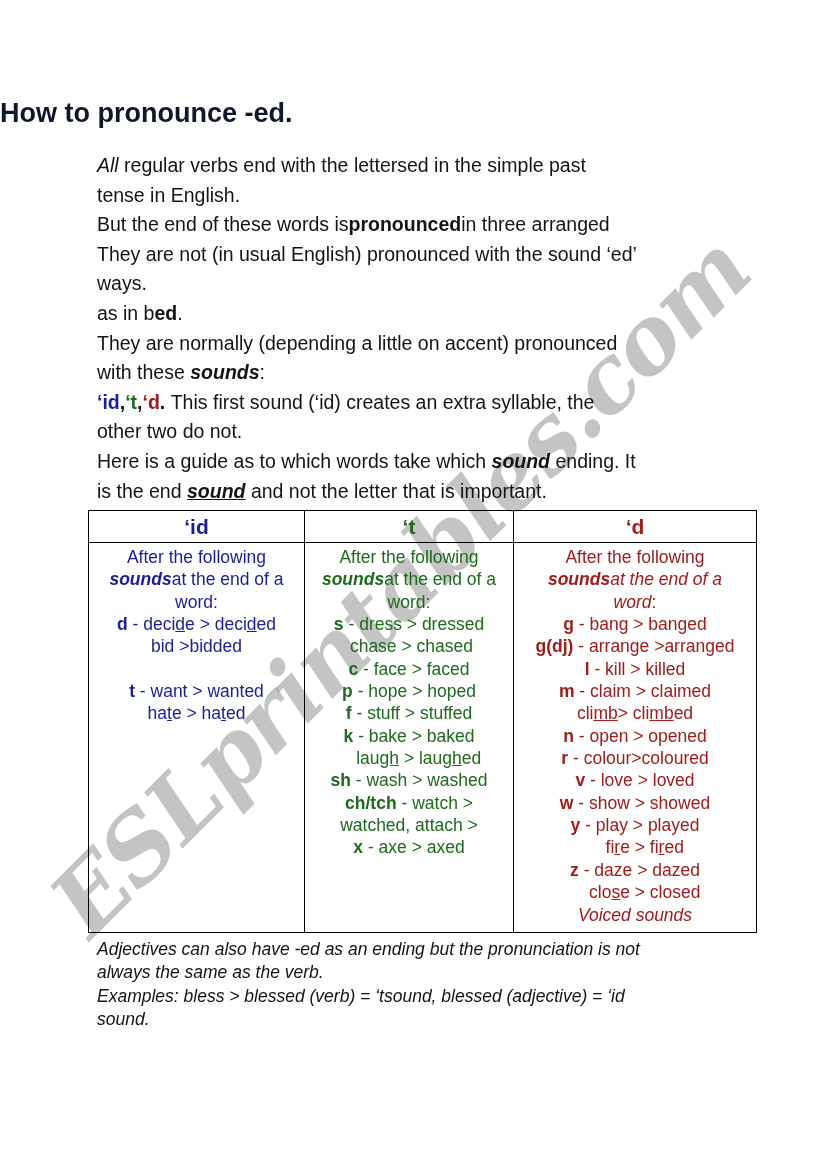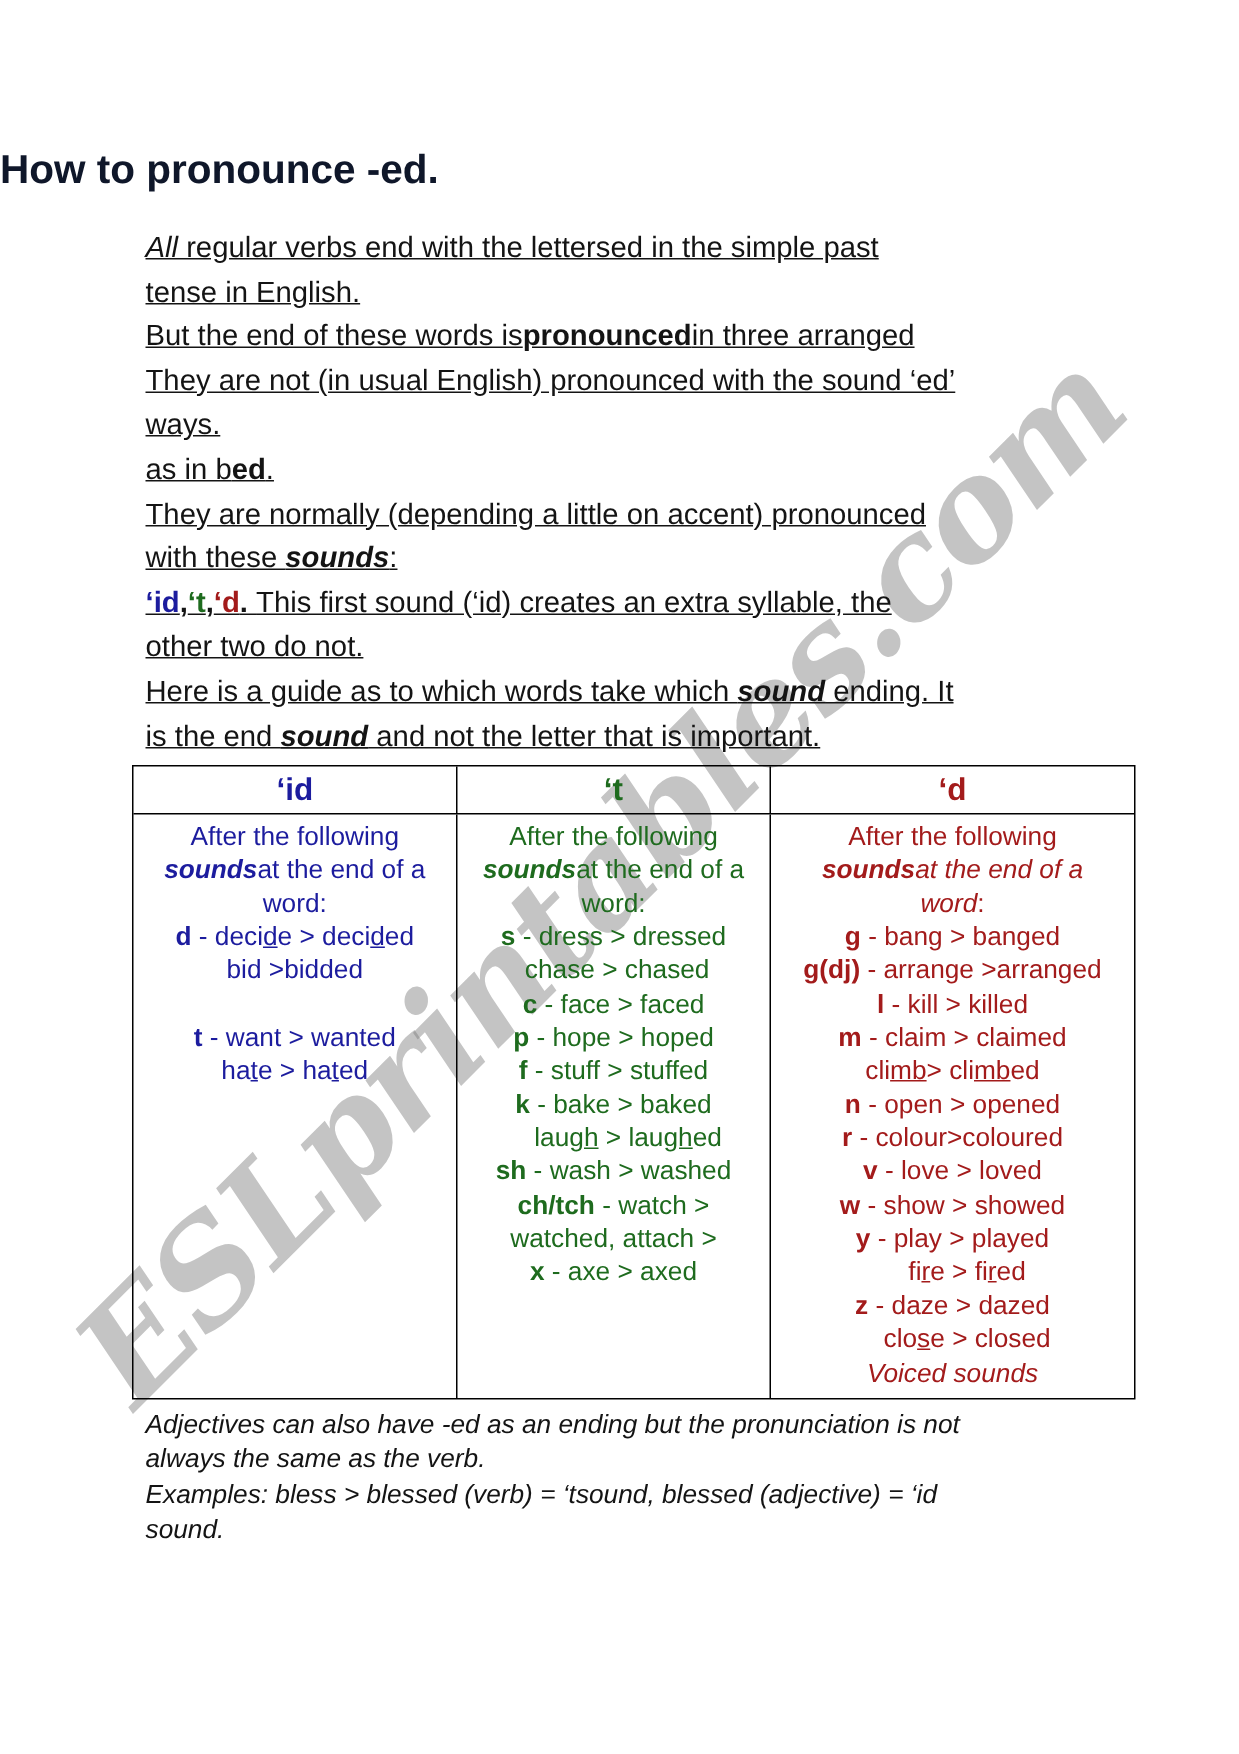--- a/index.html
+++ b/index.html
@@ -35,21 +35,21 @@
     font-size:27px;
     font-weight:bold;
     color:#0f172a;
   }
   .intro{
     position:absolute;
     left:97px;top:151px;
     width:668px;
     font-size:19.5px;
   }
-  .intro .tline{height:29.6px;line-height:29.6px;white-space:pre;text-decoration:underline;}
+  .intro .tline{height:29.6px;line-height:29.6px;white-space:pre;}
   .ptable{
     position:absolute;
     left:88px;top:510px;
     width:669px;
     border:1px solid #000;
     box-sizing:border-box;
   }
   .thead{display:flex;border-bottom:1px solid #000;}
   .th{
     height:31px;line-height:31px;

